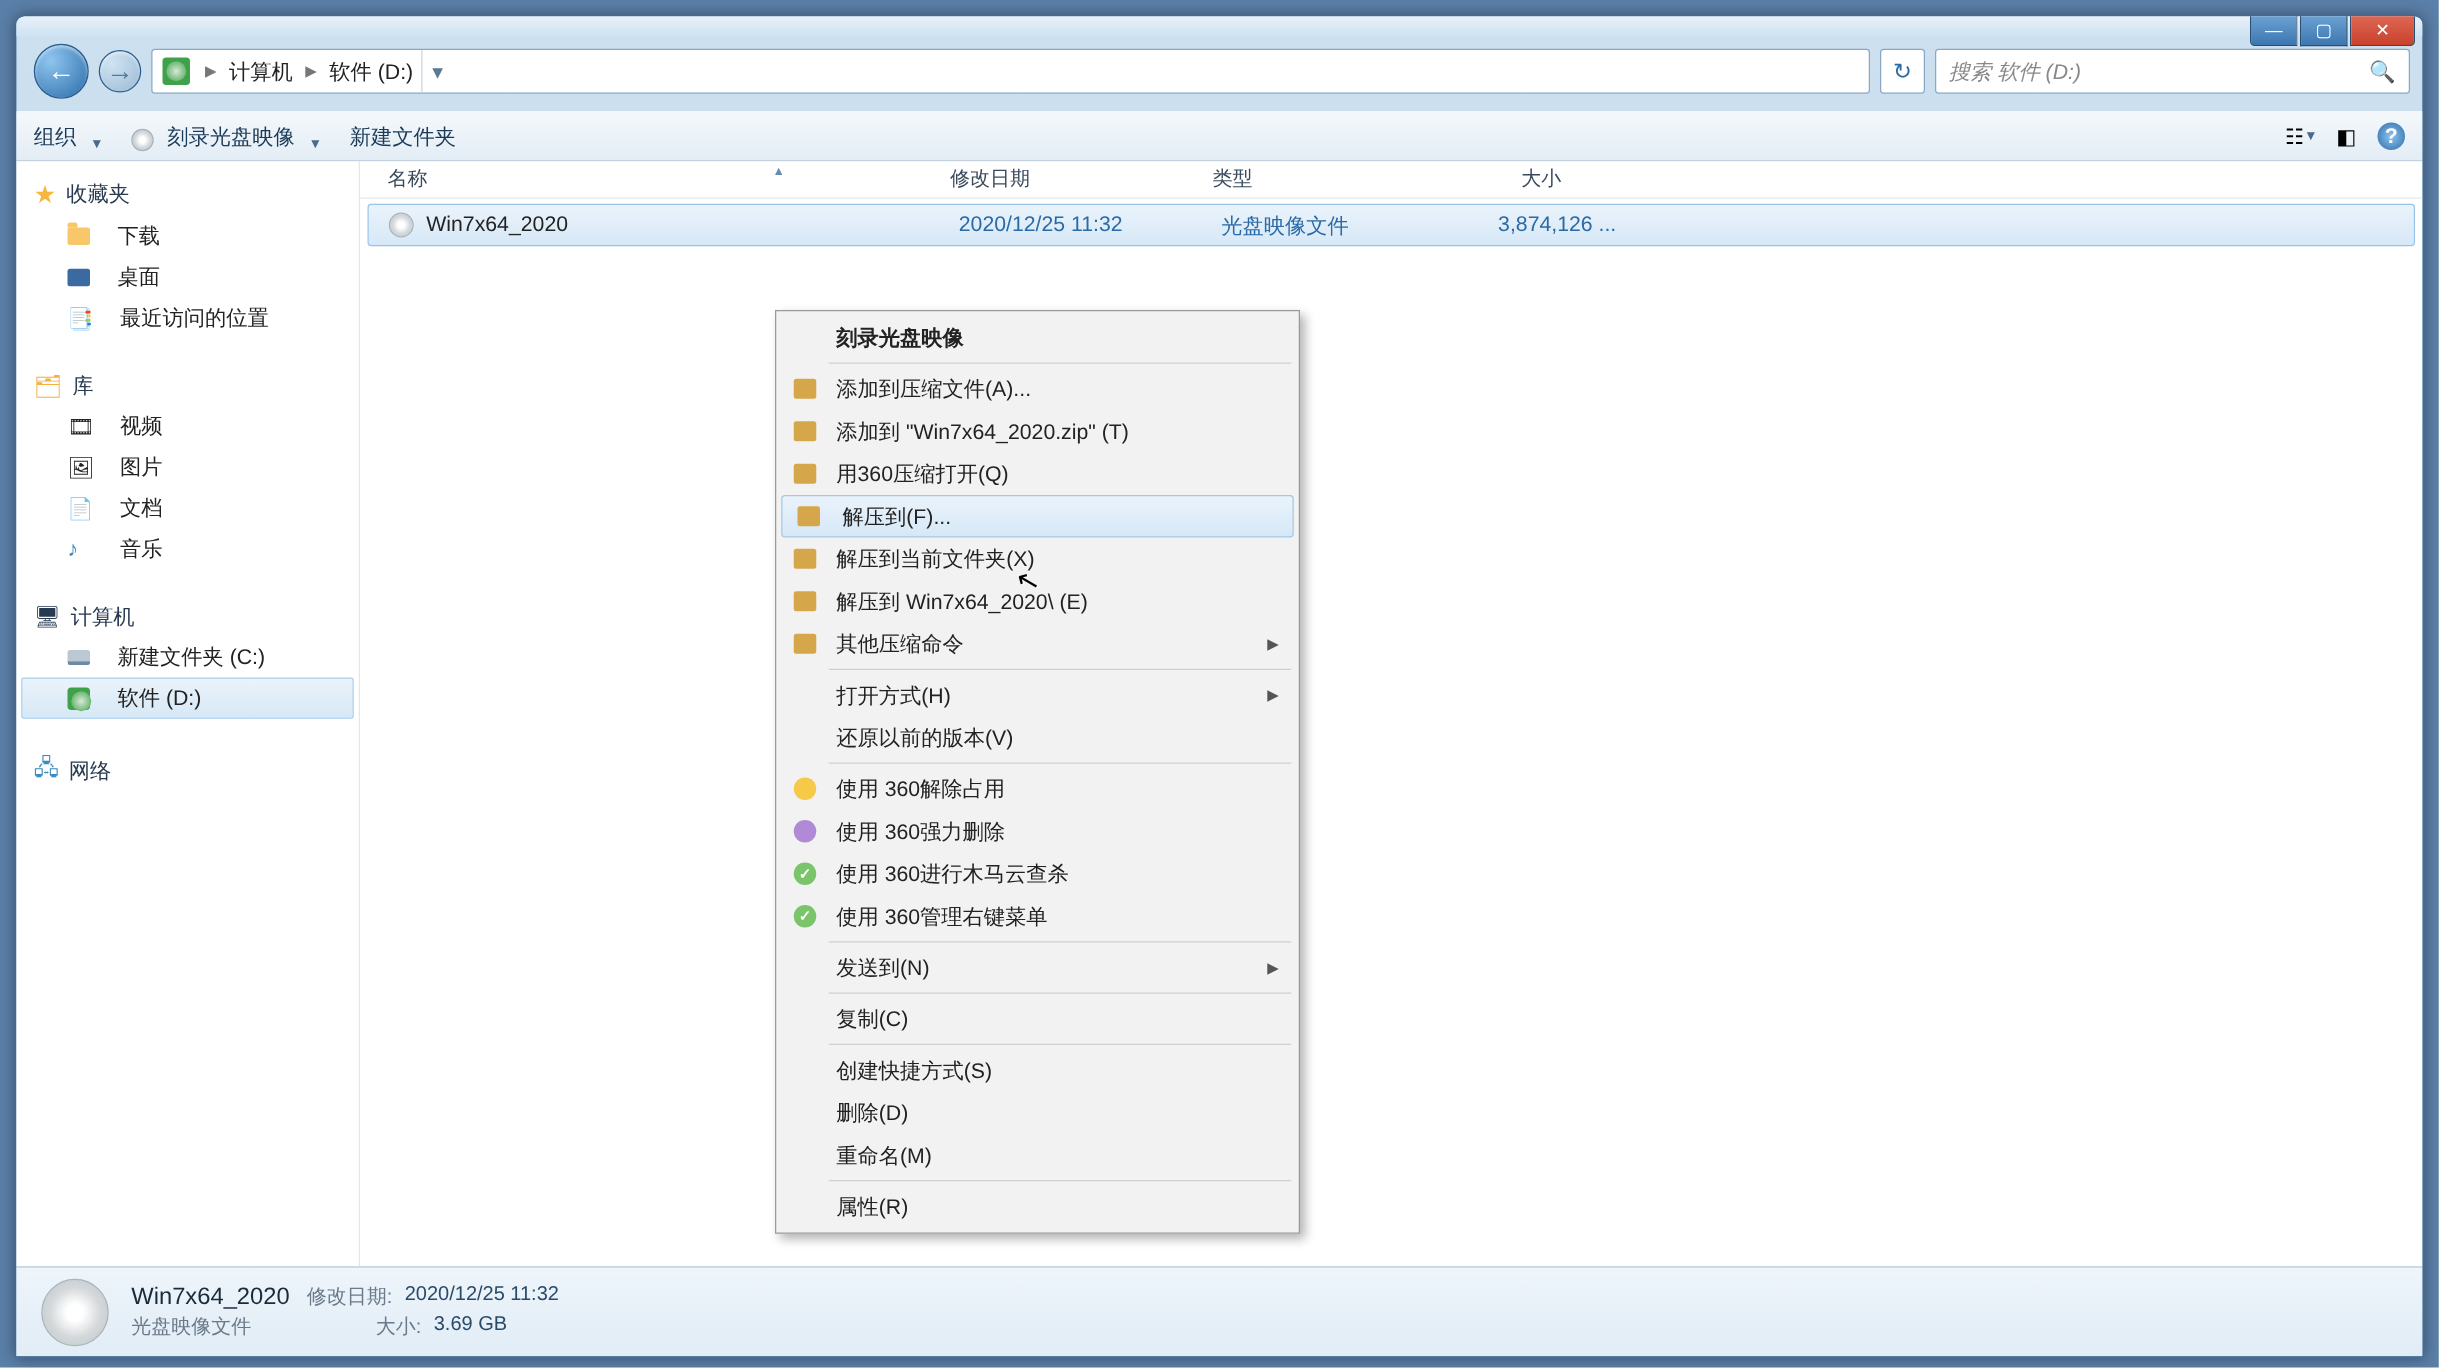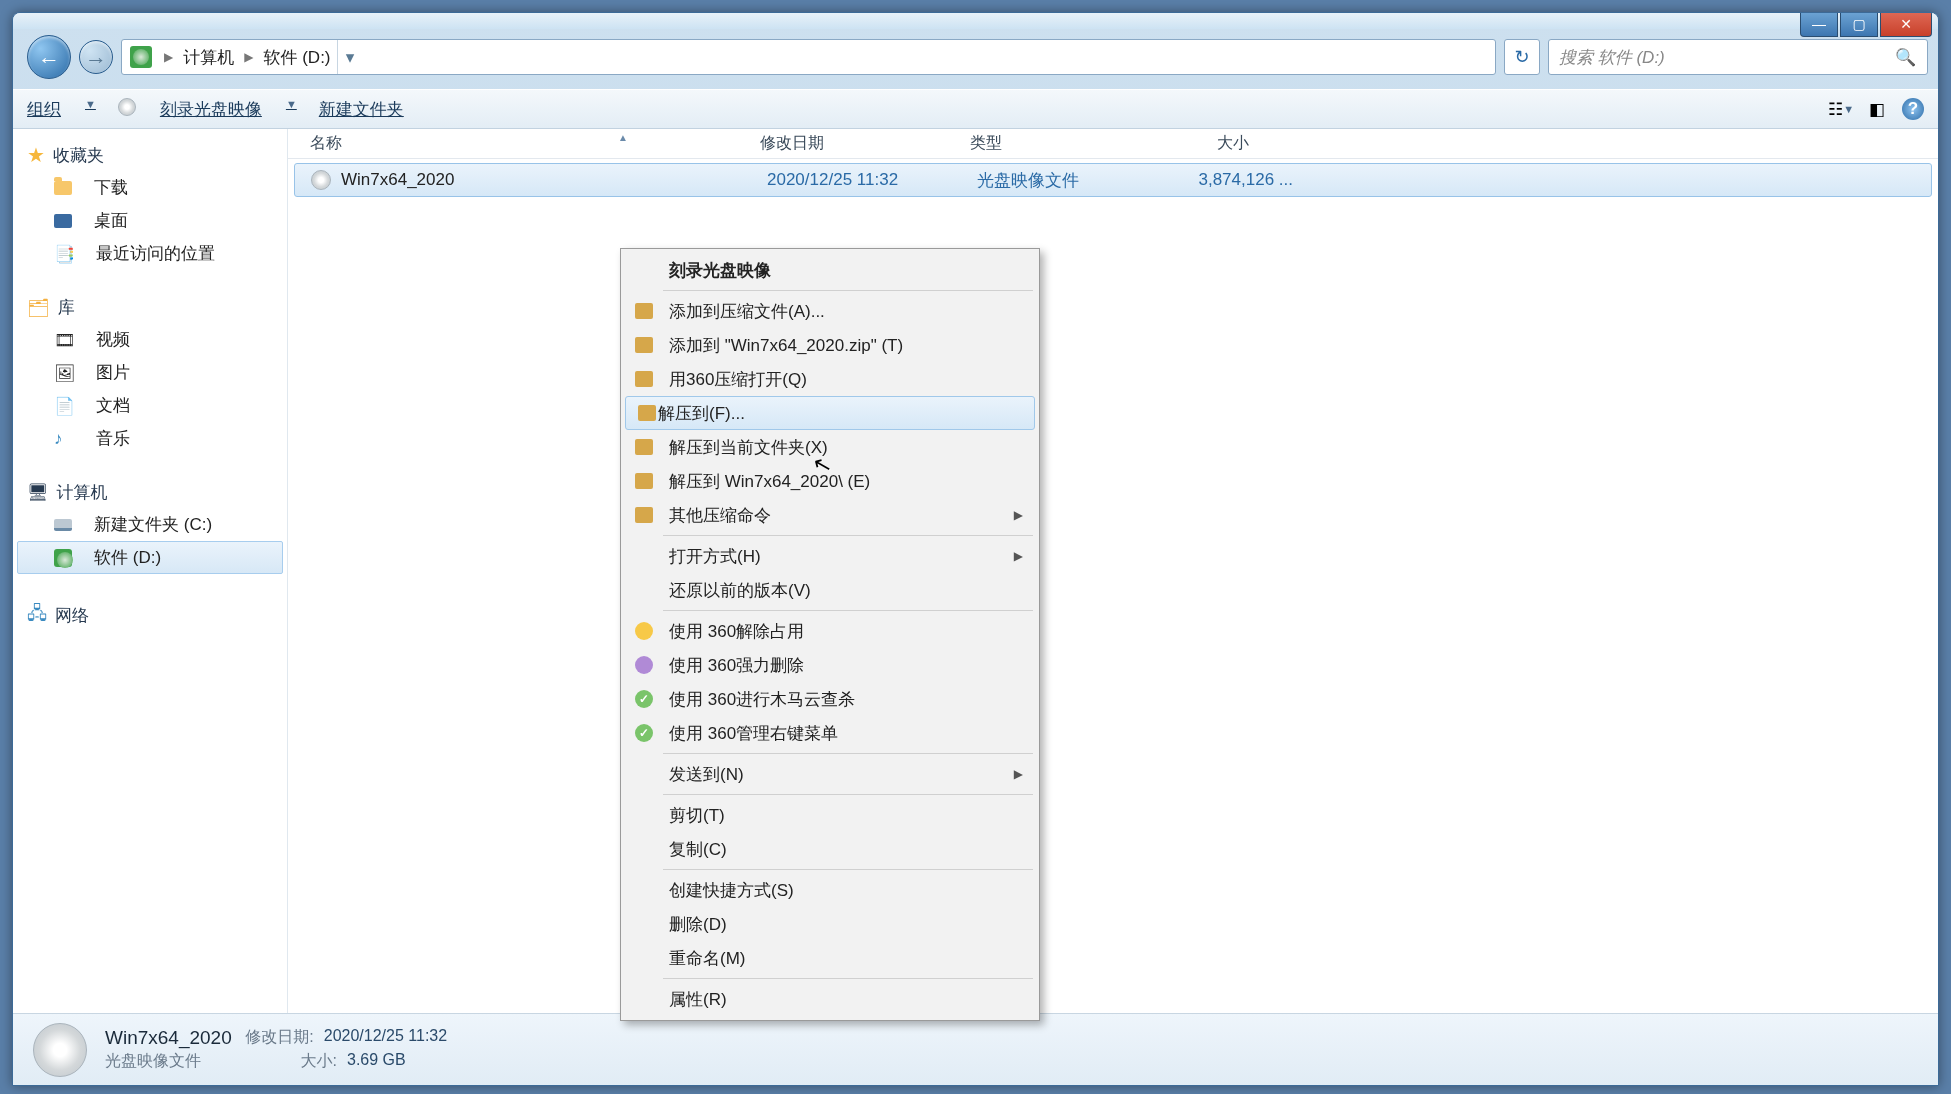--- a/index.html
+++ b/index.html
@@ -51,21 +51,21 @@
 .refresh-btn { width:36px; height:36px; background:#fff; border:1px solid #8aa8c4; display:flex;align-items:center;justify-content:center; color:#2a6aa6; font-size:18px; border-radius:3px;}
 .search-bar { width:380px; height:36px; background:#fff; border:1px solid #8aa8c4; display:flex; align-items:center; padding:0 10px; border-radius:3px; color:#888; font-style:italic;}
 .search-bar .mag { margin-left:auto; color:#3a6aa0; font-style:normal;}
 
 
 .toolbar {
   height:40px; background: linear-gradient(#f4f8fb, #e3edf5);
   border-top:1px solid #fff; border-bottom:1px solid #c2d2e0;
   display:flex; align-items:center; padding:0 14px; gap:22px;
 }
-.tool-item { color:#1a3a5a; display:flex; align-items:flex-start; gap:24px;text-decoration:underline; }
+.tool-item { color:#1a3a5a; display:flex; align-items:flex-end; gap:11px; }
 .tool-drop { font-size:11px; color:#4a6a8a;}
 .tool-right { margin-left:auto; display:flex; gap:14px; align-items:center;}
 .view-icon, .pane-icon, .help-icon { width:22px; height:22px; display:inline-flex; align-items:center; justify-content:center;}
 .help-icon { border-radius:50%; background:radial-gradient(#8fc4f0,#2a6aa6); color:#fff; font-weight:bold;}
 
 
 .body-split { display:flex; height: calc(100% - 16px - 60px - 40px - 72px); background:#fff;}
 .sidebar { width:275px; border-right:1px solid #e0e8ef; padding:10px 4px; overflow:hidden;}
 .side-group { margin-bottom:22px; }
 .side-head { display:flex; align-items:center; gap:8px; padding:4px 10px; color:#273a50;}
@@ -102,21 +102,21 @@
 
 
 .ctx-menu {
   position:absolute; left:620px; top:248px;
   width:420px; background:#f2f2f2; border:1px solid #9a9a9a;
   box-shadow: 4px 4px 8px rgba(0,0,0,.3);
   padding:4px 2px;
 }
 .ctx-item { display:flex; align-items:center; height:34px; padding:0 14px 0 46px; position:relative; color:#222;}
 .ctx-item.bold { font-weight:bold;}
-.ctx-item.hover { background: linear-gradient(#eaf3fb,#d6e8f7); border:1px solid #a0c8ea; border-radius:3px; margin:0 2px; padding-left:32px;text-align:center;}
+.ctx-item.hover { background: linear-gradient(#eaf3fb,#d6e8f7); border:1px solid #a0c8ea; border-radius:3px; margin:0 2px; padding-left:48px;text-align:center;}
 .ctx-sep { height:1px; background:#d0d0d0; margin:3px 4px 3px 40px;}
 .ctx-icon { position:absolute; left:12px; width:20px; height:20px; display:flex;align-items:center;justify-content:center; font-size:16px;}
 .ctx-arrow { margin-left:auto; color:#555; font-size:12px;}
 .ic-zip{ background:#d6a74a; border-radius:2px; width:18px;height:16px;}
 .ic-360y{ background:#f7c948;border-radius:50%;width:18px;height:18px;color:#2a6a2a;font-size:12px;font-weight:bold;display:flex;align-items:center;justify-content:center;}
 .ic-360g{ background:#7ac46a;border-radius:50%;width:18px;height:18px;color:#fff;font-size:12px;font-weight:bold;display:flex;align-items:center;justify-content:center;}
 .ic-360p{ background:#b08ad6;border-radius:50%;width:18px;height:18px;}
 
 
 .cursor { position:absolute; left:813px; top:452px; font-size:22px; color:#000; text-shadow:1px 1px 0 #fff; transform:rotate(-15deg); pointer-events:none;}
@@ -347,23 +347,20 @@
       <span class="ctx-icon ic-360g">✓</span>
       <span>使用 360管理右键菜单</span>
     </div>
   <div class="ctx-sep"></div>
   <div class="ctx-item">
       <span>发送到(N)</span>
       <span class="ctx-arrow">▶</span>
     </div>
   <div class="ctx-sep"></div>
   <div class="ctx-item">
-      <span>剪切(T)</span>
-    </div>
-  <div class="ctx-item">
       <span>复制(C)</span>
     </div>
   <div class="ctx-sep"></div>
   <div class="ctx-item">
       <span>创建快捷方式(S)</span>
     </div>
   <div class="ctx-item">
       <span>删除(D)</span>
     </div>
   <div class="ctx-item">

